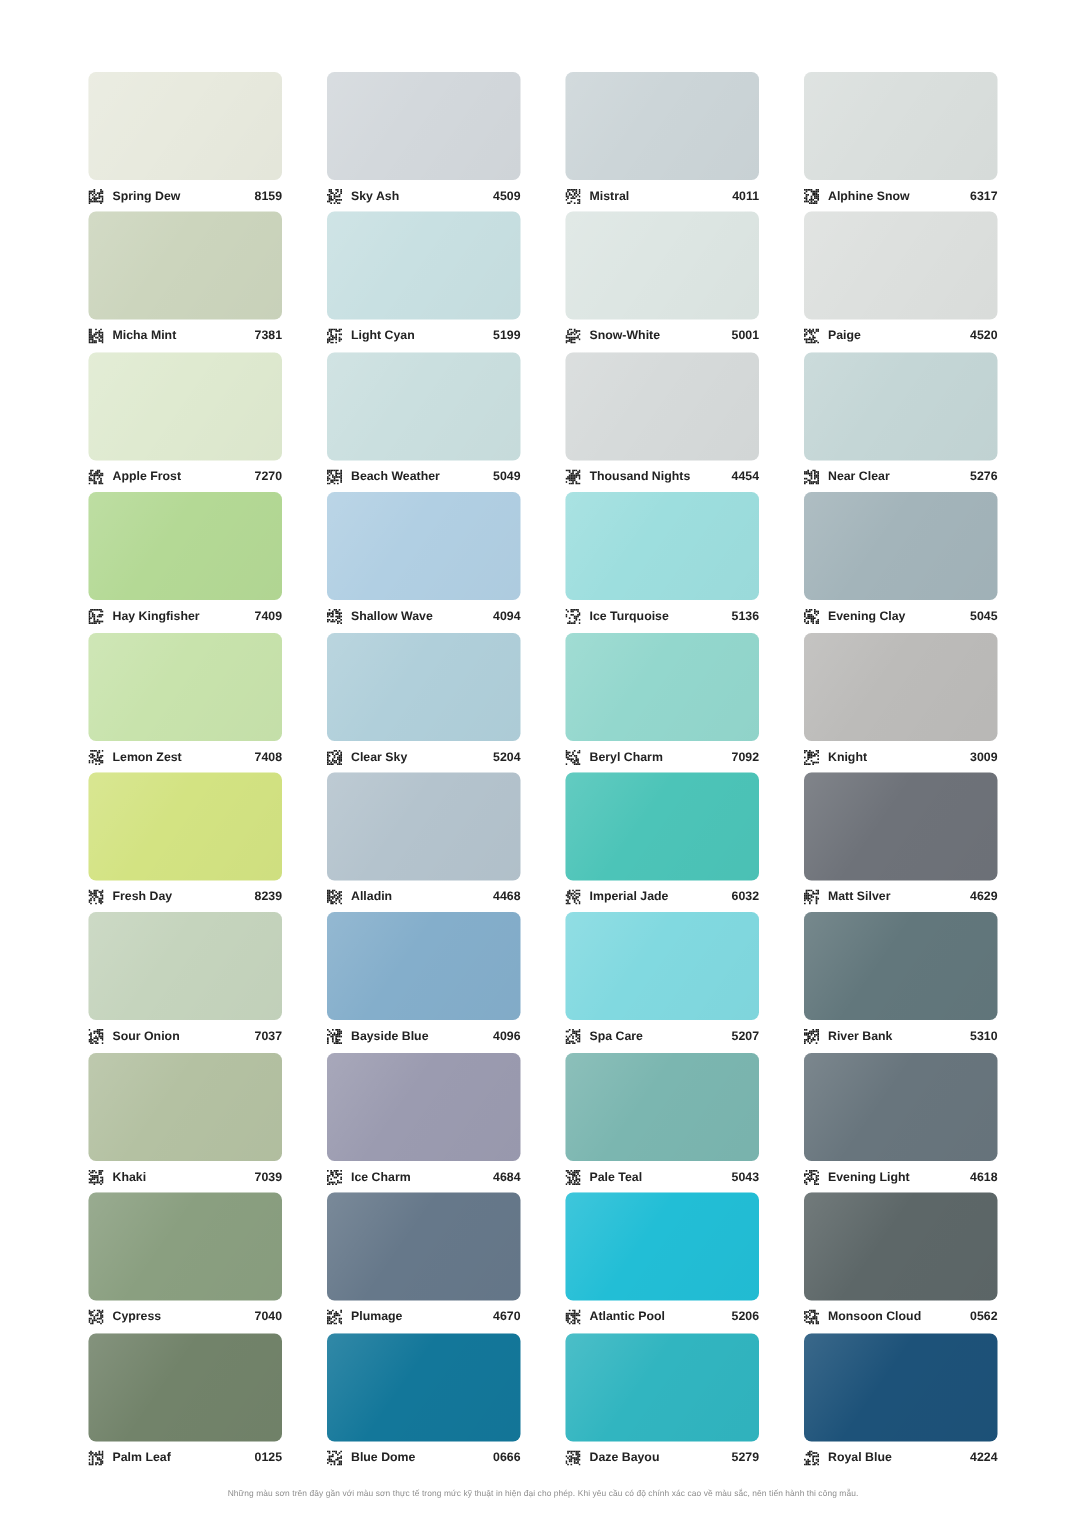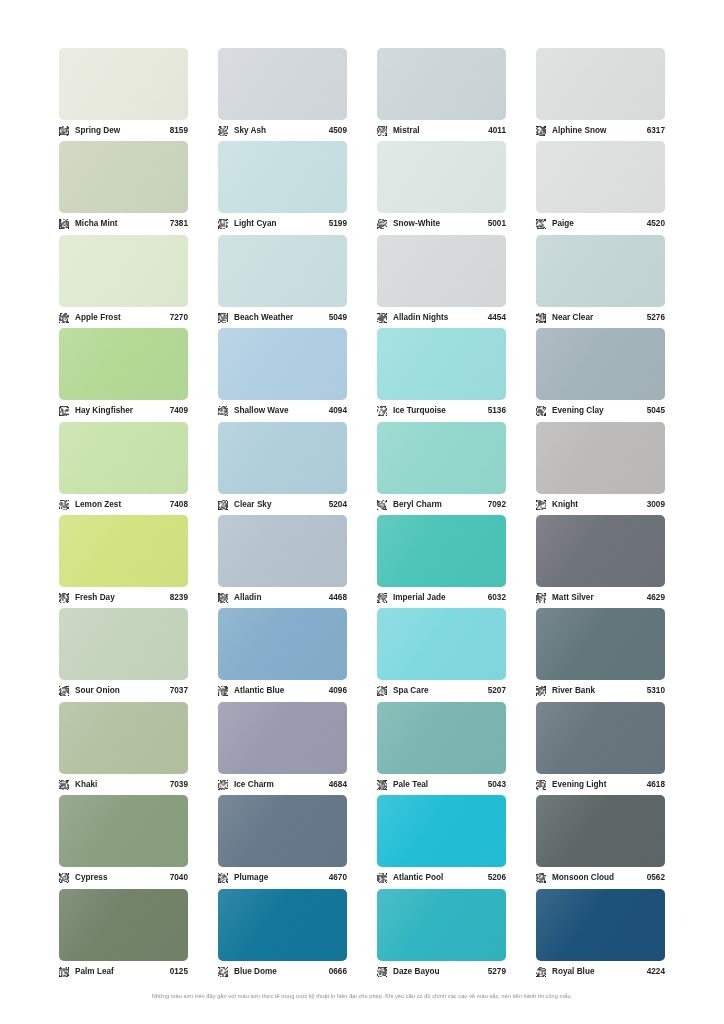--- a/index.html
+++ b/index.html
@@ -736,21 +736,21 @@
               <rect x="4" y="7" width="1" height="1"></rect>
               <rect x="6" y="7" width="1" height="1"></rect>
               <rect x="2" y="8" width="1" height="1"></rect>
               <rect x="3" y="8" width="1" height="1"></rect>
               <rect x="4" y="8" width="1" height="1"></rect>
               <rect x="6" y="8" width="1" height="1"></rect>
               <rect x="7" y="8" width="1" height="1"></rect>
               <rect x="8" y="8" width="1" height="1"></rect>
             </g>
           </svg>
-          <span class="swatch-name">Alladin Nights</span>
+          <span class="swatch-name">Thousand Nights</span>
           <span class="swatch-code">4454</span>
         </div>
       </div>
       <div class="swatch-cell">
         <div class="swatch-chip" style="background: rgb(196, 214, 214);"></div>
         <div class="swatch-label-row">
           <svg class="qr-icon" viewBox="0 0 9 9" xmlns="http://www.w3.org/2000/svg">
             <rect width="9" height="9" fill="#ffffff"></rect>
             <g fill="#1b1b1b">
               <rect x="2" y="0" width="1" height="1"></rect>
@@ -1555,21 +1555,21 @@
               <rect x="5" y="7" width="1" height="1"></rect>
               <rect x="6" y="7" width="1" height="1"></rect>
               <rect x="0" y="8" width="1" height="1"></rect>
               <rect x="4" y="8" width="1" height="1"></rect>
               <rect x="5" y="8" width="1" height="1"></rect>
               <rect x="6" y="8" width="1" height="1"></rect>
               <rect x="7" y="8" width="1" height="1"></rect>
               <rect x="8" y="8" width="1" height="1"></rect>
             </g>
           </svg>
-          <span class="swatch-name">Atlantic Blue</span>
+          <span class="swatch-name">Bayside Blue</span>
           <span class="swatch-code">4096</span>
         </div>
       </div>
       <div class="swatch-cell">
         <div class="swatch-chip" style="background: rgb(129, 217, 224);"></div>
         <div class="swatch-label-row">
           <svg class="qr-icon" viewBox="0 0 9 9" xmlns="http://www.w3.org/2000/svg">
             <rect width="9" height="9" fill="#ffffff"></rect>
             <g fill="#1b1b1b">
               <rect x="2" y="0" width="1" height="1"></rect>

